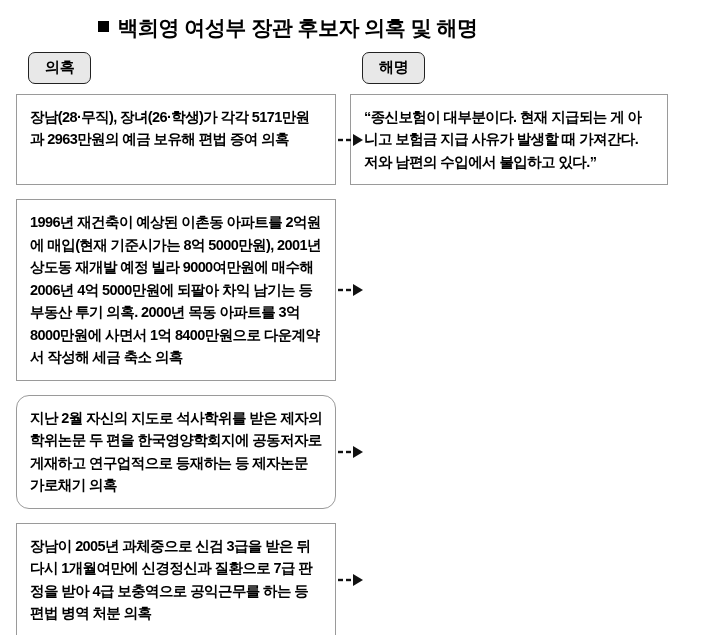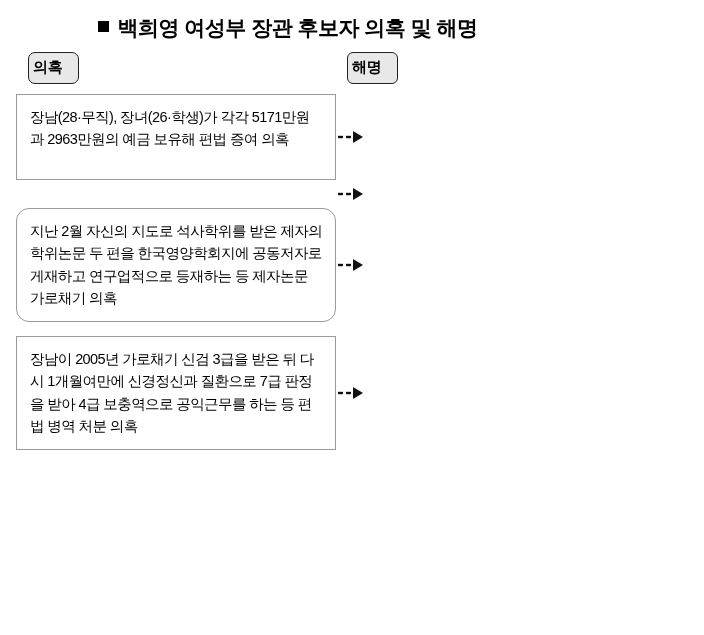--- a/index.html
+++ b/index.html
@@ -54,36 +54,37 @@
     height: 42px;
   }
   .hdr {
     position: absolute;
     top: 0;
     border: 1.5px solid #222;
     border-radius: 7px;
     background: #e8e8e8;
     font-size: 15px;
     font-weight: bold;
-    padding: 5px 16px 6px 4px;
+    padding: 5px 16px 6px 16px;
     letter-spacing: -0.3px;
   }
   .hdr-left { left: 28px; }
-  .hdr-right { left: 347px; border-radius: 6px; }
+  .hdr-right { left: 362px; }
 
   
   .rows {
     position: relative;
     padding: 0 16px 0 16px;
   }
   .row {
     display: flex;
     align-items: stretch;
     margin-bottom: 14px;
     position: relative;
+    font-weight: bold;
   }
   .cell {
     border: 1.2px solid #9a9a9a;
     box-sizing: border-box;
     padding: 11px 12px 11px 13px;
     font-size: 14.5px;
     line-height: 1.55;
     letter-spacing: -0.6px;
     background: #ffffff;
   }
@@ -145,23 +146,29 @@
       <div class="cell cell-left">
         <p>장남(28·무직), 장녀(26·학생)가 각각 5171만원과 2963만원의 예금 보유해 편법 증여 의혹</p>
       </div>
       <span class="arrow">
         <svg width="26" height="14" viewBox="0 0 26 14">
           <line x1="0" y1="7" x2="5" y2="7" stroke="#111" stroke-width="2.4"></line>
           <line x1="8" y1="7" x2="13" y2="7" stroke="#111" stroke-width="2.4"></line>
           <polygon points="15,1 25,7 15,13" fill="#111"></polygon>
         </svg>
       </span>
+      <div class="cell cell-right">
+        <p class="q">“종신보험이 대부분이다. 현재 지급되는 게 아니고 보험금 지급 사유가 발생할 때 가져간다. 저와 남편의 수입에서 불입하고 있다.”</p>
+      </div>
     </div>
 
     <div class="row row-2">
+      <div class="cell cell-left">
+        <p>1996년 재건축이 예상된 이촌동 아파트를 2억원에 매입(현재 기준시가는 8억 5000만원), 2001년 상도동 재개발 예정 빌라 9000여만원에 매수해 2006년 4억 5000만원에 되팔아 차익 남기는 등 부동산 투기 의혹. 2000년 목동 아파트를 3억 8000만원에 사면서 1억 8400만원으로 다운계약서 작성해 세금 축소 의혹</p>
+      </div>
       <span class="arrow">
         <svg width="26" height="14" viewBox="0 0 26 14">
           <line x1="0" y1="7" x2="5" y2="7" stroke="#111" stroke-width="2.4"></line>
           <line x1="8" y1="7" x2="13" y2="7" stroke="#111" stroke-width="2.4"></line>
           <polygon points="15,1 25,7 15,13" fill="#111"></polygon>
         </svg>
       </span>
     </div>
 
     <div class="row row-3">
@@ -172,21 +179,21 @@
         <svg width="26" height="14" viewBox="0 0 26 14">
           <line x1="0" y1="7" x2="5" y2="7" stroke="#111" stroke-width="2.4"></line>
           <line x1="8" y1="7" x2="13" y2="7" stroke="#111" stroke-width="2.4"></line>
           <polygon points="15,1 25,7 15,13" fill="#111"></polygon>
         </svg>
       </span>
     </div>
 
     <div class="row row-4">
       <div class="cell cell-left">
-        <p>장남이 2005년 가로채기 신검 3급을 받은 뒤 다시 1개월여만에 신경정신과 질환으로 7급 판정을 받아 4급 보충역으로 공익근무를 하는 등 편법 병역 처분 의혹</p>
+        <p>장남이 2005년 과체중으로 신검 3급을 받은 뒤 다시 1개월여만에 신경정신과 질환으로 7급 판정을 받아 4급 보충역으로 공익근무를 하는 등 편법 병역 처분 의혹</p>
       </div>
       <span class="arrow">
         <svg width="26" height="14" viewBox="0 0 26 14">
           <line x1="0" y1="7" x2="5" y2="7" stroke="#111" stroke-width="2.4"></line>
           <line x1="8" y1="7" x2="13" y2="7" stroke="#111" stroke-width="2.4"></line>
           <polygon points="15,1 25,7 15,13" fill="#111"></polygon>
         </svg>
       </span>
     </div>
 

